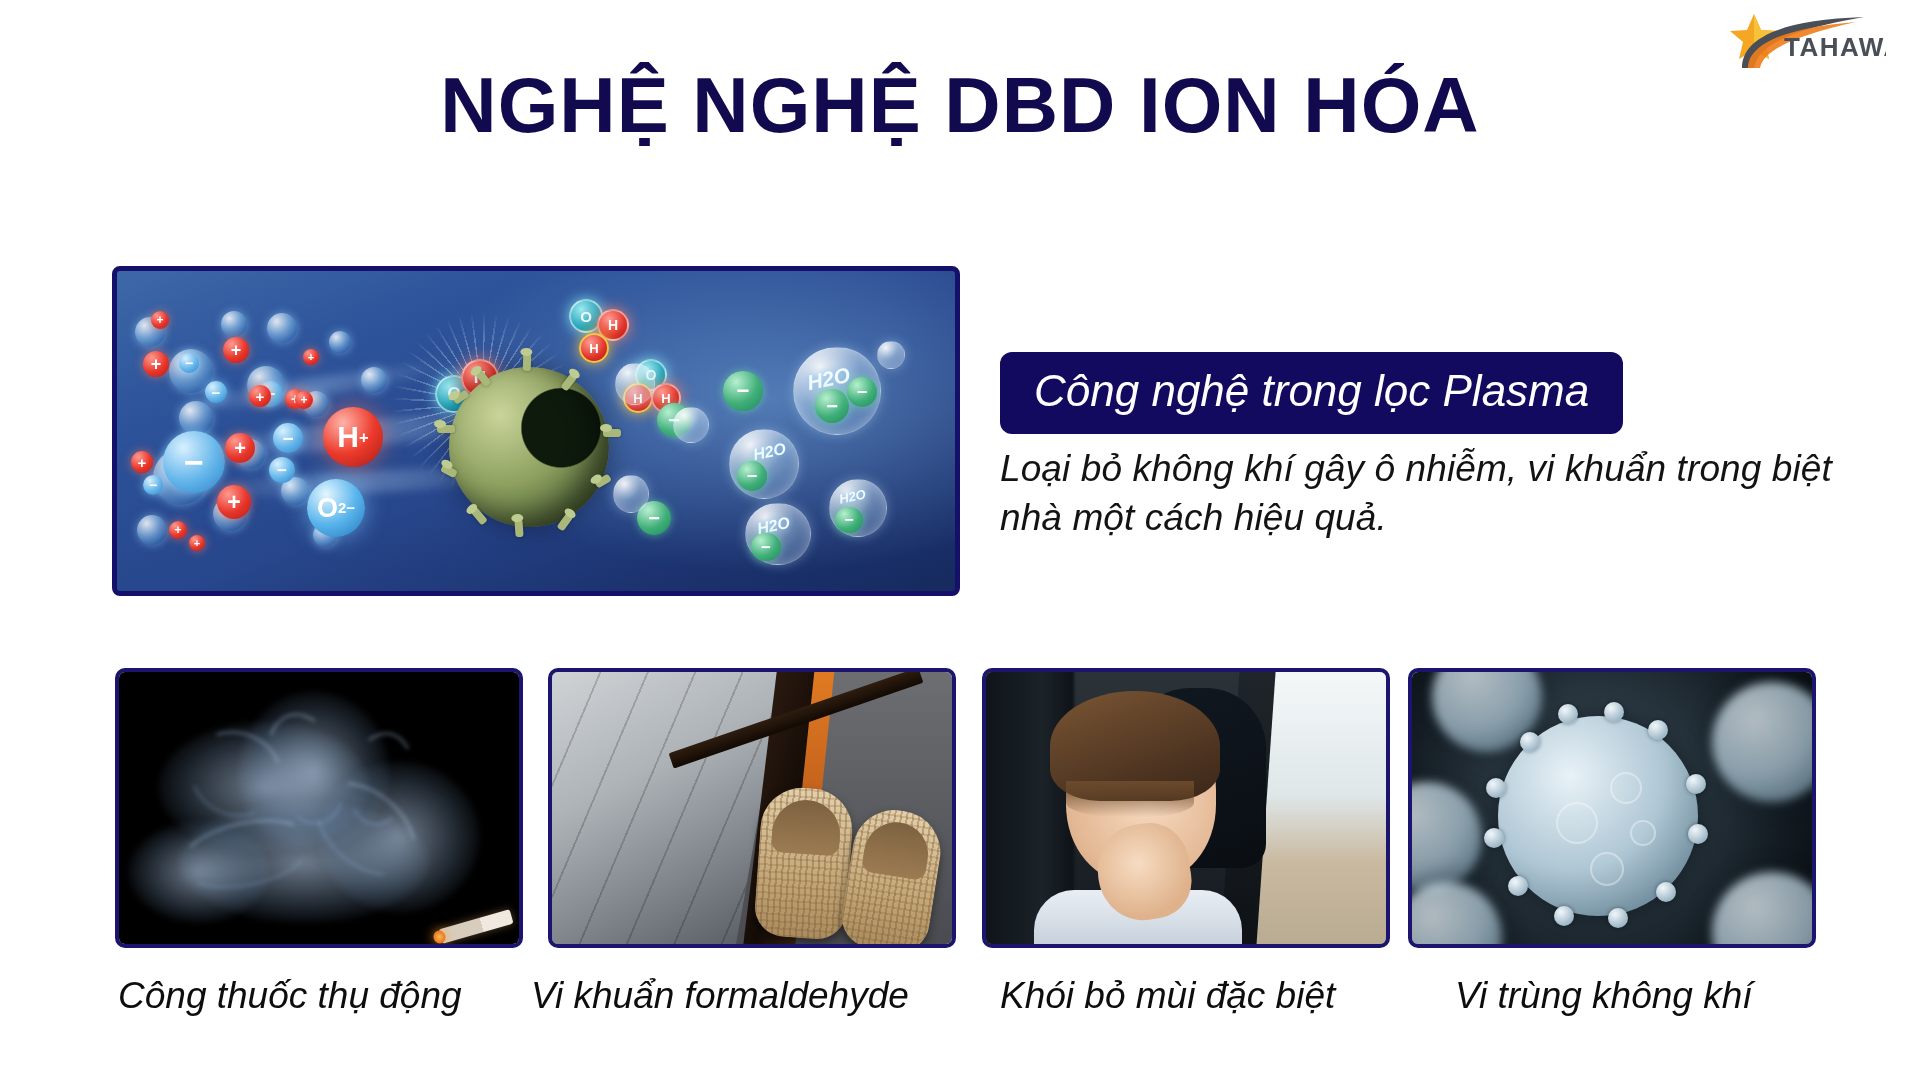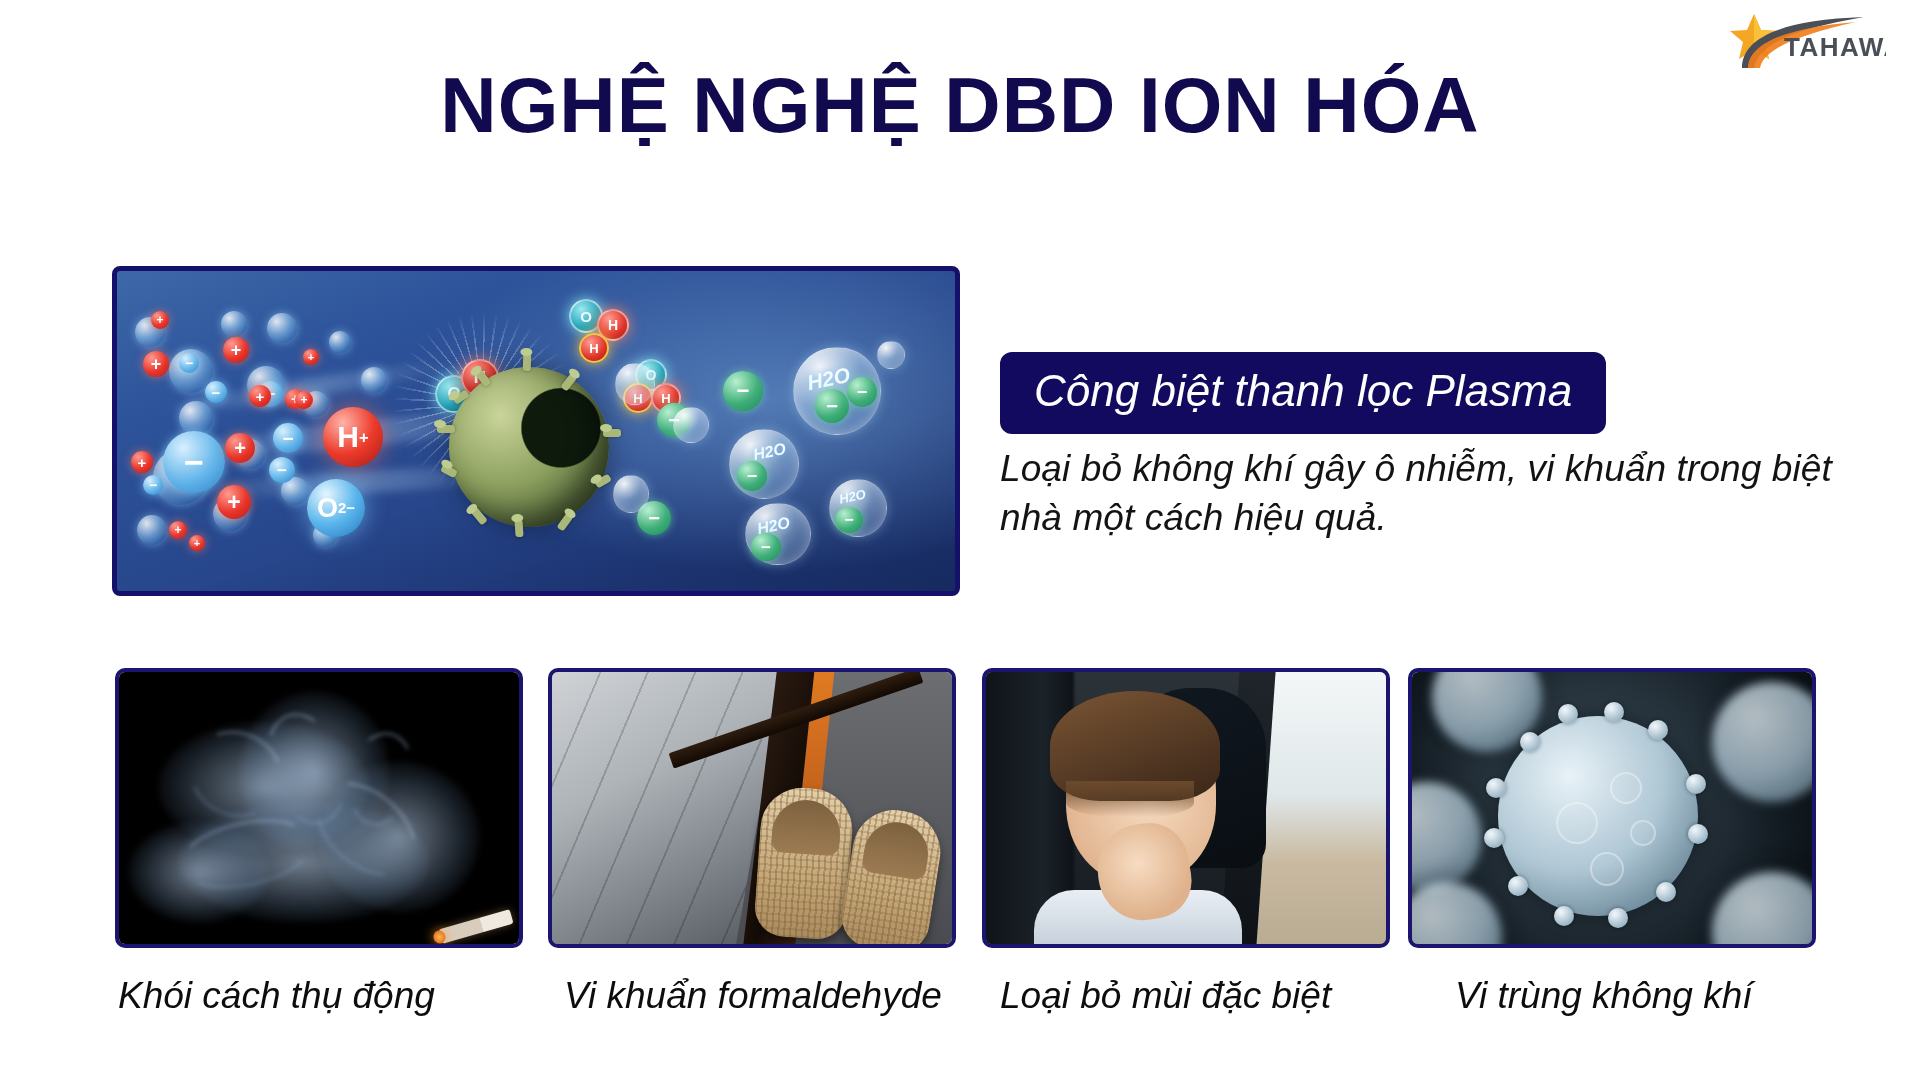--- a/index.html
+++ b/index.html
@@ -331,21 +331,21 @@
   
   .caption{
     position:absolute;
     top:975px;
     font-style:italic;
     font-size:37px;
     color:#0d0d0d;
     white-space:nowrap;
   }
   .c1{left:118px;}
-  .c2{left:564px;}
+  .c2{left:531px;}
   .c3{left:1000px;}
   .c4{left:1455px;}
 </style>
 </head>
 <body>
 
 <div class="logo">
   <svg viewBox="0 0 172 68" width="172" height="68">
     <path d="M40 8 L47 24 L64 25 L51 36 L55 53 L40 44 L25 53 L29 36 L16 25 L33 24 Z" fill="#f5a623"></path>
     <path d="M40 8 L47 24 L64 25 L51 36 L55 53 L40 44 Z" fill="#f9c03a"></path>
@@ -460,21 +460,21 @@
     <div class="bub gm" style="left:718px;top:236px;width:28px;height:26px;font-size:16px;">−</div>
 
     <div class="drop bub" style="left:498px;top:92px;width:38px;height:40px;"></div>
     <div class="drop bub" style="left:556px;top:136px;width:34px;height:34px;"></div>
     <div class="drop bub" style="left:496px;top:204px;width:34px;height:36px;"></div>
     <div class="drop bub" style="left:760px;top:70px;width:26px;height:26px;"></div>
 
   </div>
 </div>
 
-<div class="badge">Công biệt thanh lọc Plasma</div>
+<div class="badge">Công nghệ trong lọc Plasma</div>
 <div class="desc">Loại bỏ không khí gây ô nhiễm, vi khuẩn trong biệt nhà một cách hiệu quả.</div>
 
 <div class="thumbs">
 
   <div class="thumb t1">
     <div class="sm-bg">
       <div class="smoke" style="left:40px;top:50px;width:210px;height:130px;"></div>
       <div class="smoke" style="left:120px;top:20px;width:150px;height:160px;"></div>
       <div class="smoke" style="left:60px;top:130px;width:250px;height:120px;"></div>
       <div class="smoke" style="left:200px;top:90px;width:160px;height:150px;"></div>
@@ -536,16 +536,16 @@
         <div class="nub" style="left:158px;top:166px;"></div>
         <div class="pit" style="left:58px;top:86px;width:38px;height:38px;"></div>
         <div class="pit" style="left:112px;top:56px;width:28px;height:28px;"></div>
         <div class="pit" style="left:92px;top:136px;width:30px;height:30px;"></div>
         <div class="pit" style="left:132px;top:104px;width:22px;height:22px;"></div>
       </div>
     </div>
   </div>
 </div>
 
-<div class="caption c1">Khói cách thụ động</div>
+<div class="caption c1">Công thuốc thụ động</div>
 <div class="caption c2">Vi khuẩn formaldehyde</div>
-<div class="caption c3">Loại bỏ mùi đặc biệt</div>
+<div class="caption c3">Khói bỏ mùi đặc biệt</div>
 <div class="caption c4">Vi trùng không khí</div>
 
 </body></html>

